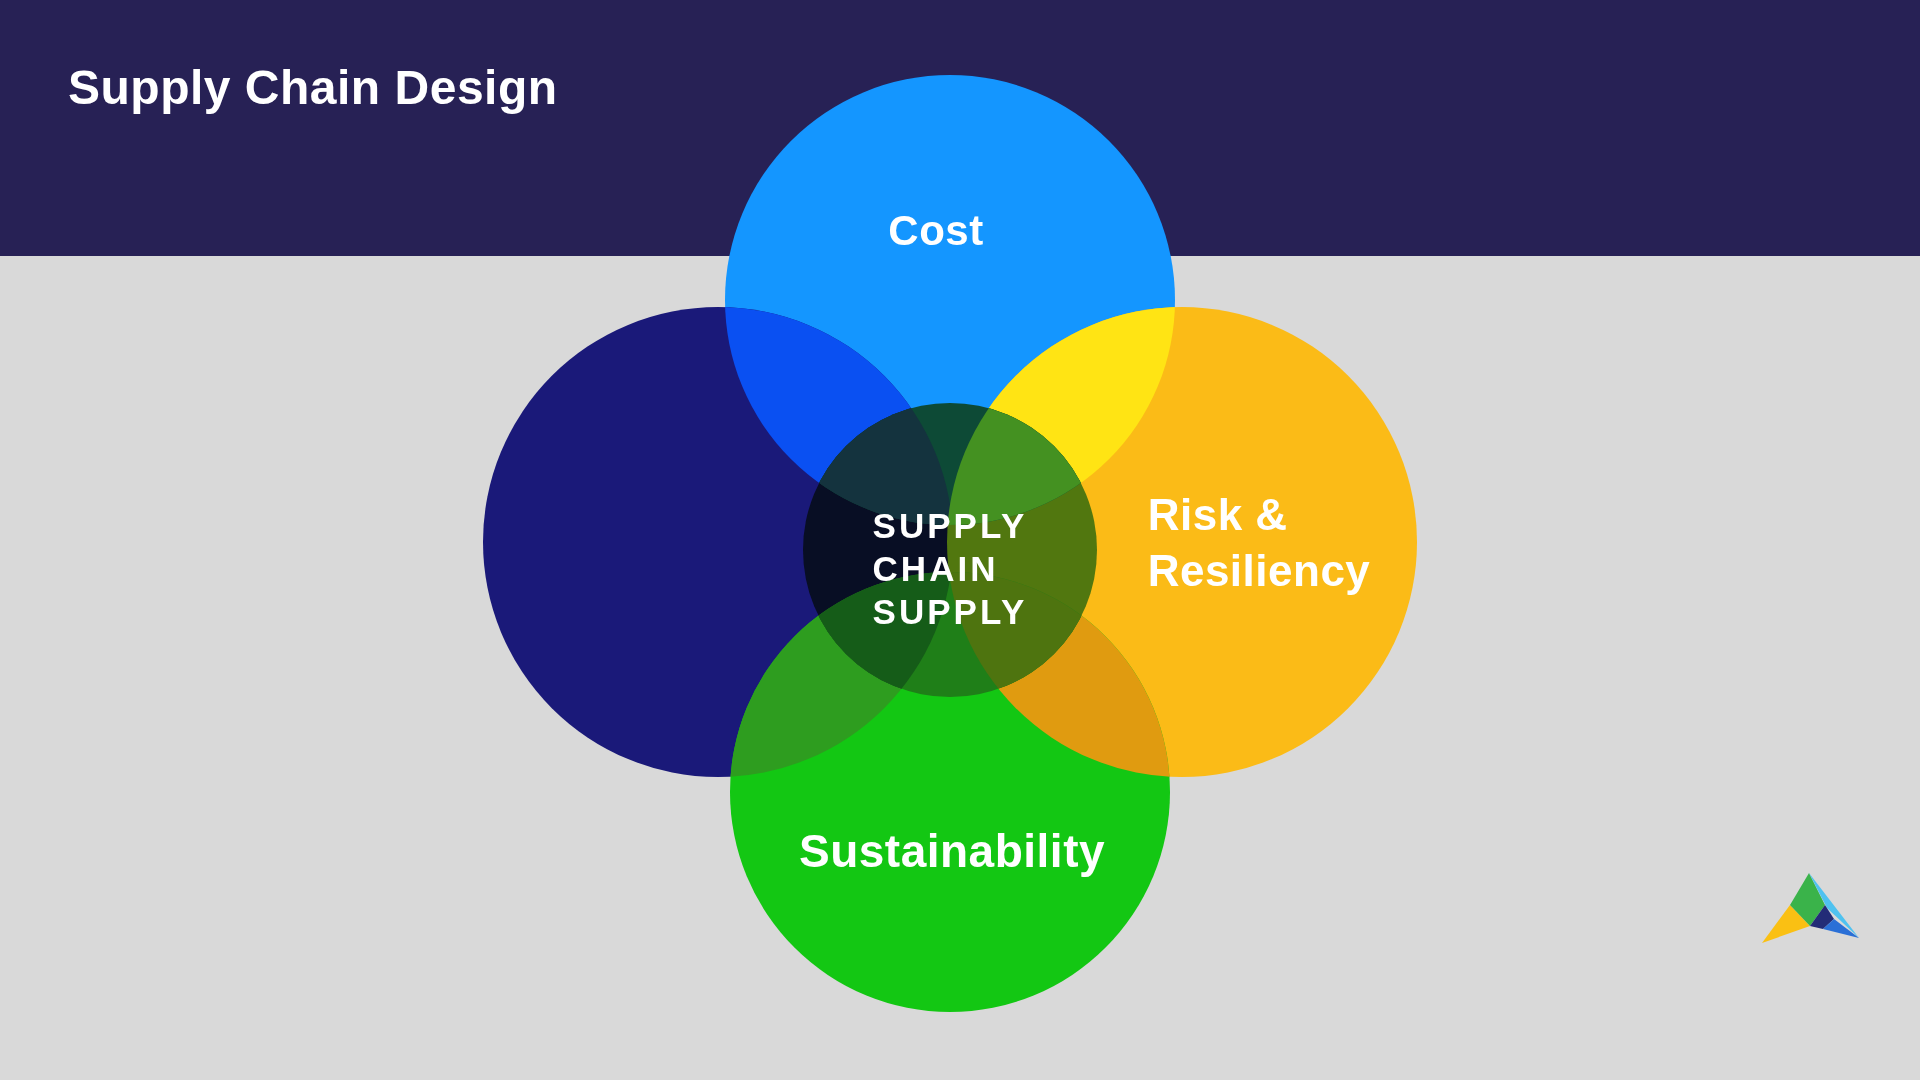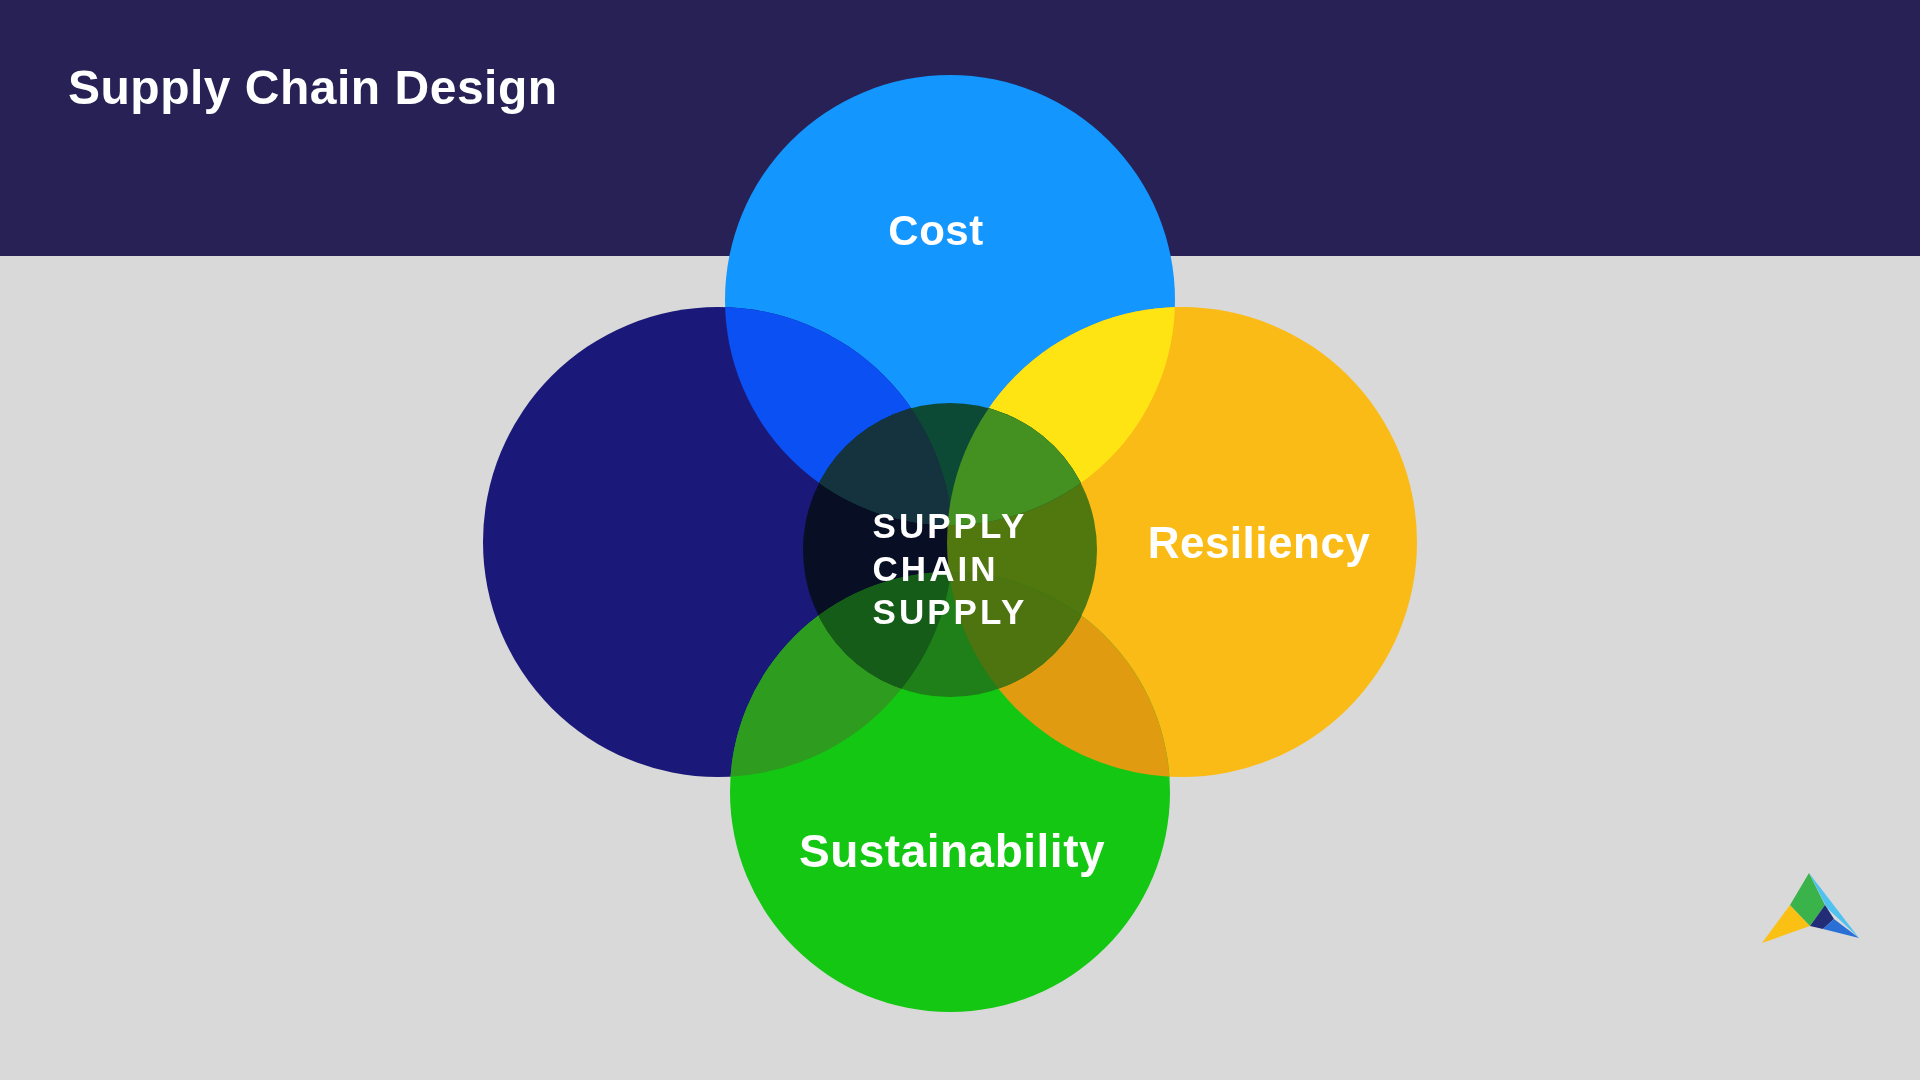--- a/index.html
+++ b/index.html
@@ -96,20 +96,21 @@
   </svg>
 
   <div class="title">
     <div>Supply Chain Design</div>
   </div>
 
   <div class="label lbl-cost">Cost</div>
 
 
   <div class="label lbl-risk">
+    <div>Risk &amp;</div>
     <div>Resiliency</div>
   </div>
 
   <div class="label lbl-sustainability">Sustainability</div>
 
   <div class="label lbl-center">
     <div>SUPPLY</div>
     <div>CHAIN</div>
     <div>SUPPLY</div>
   </div>

